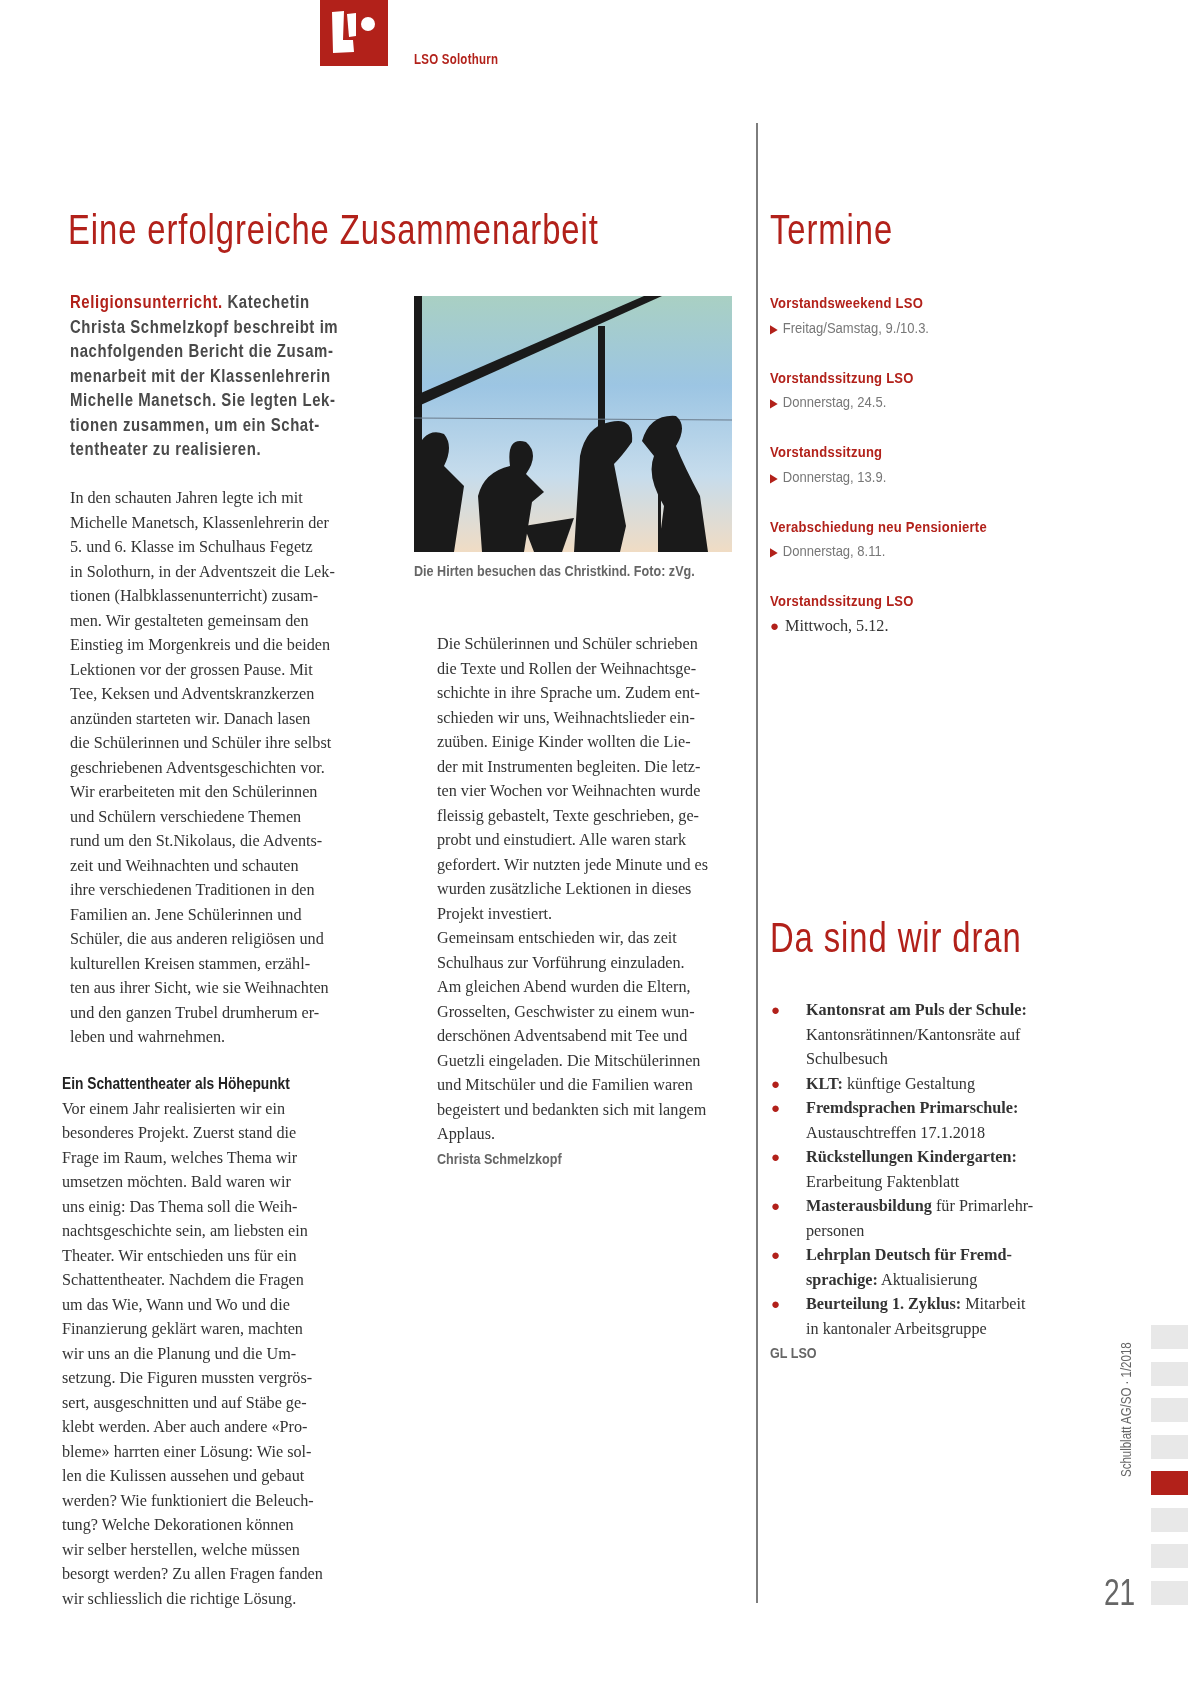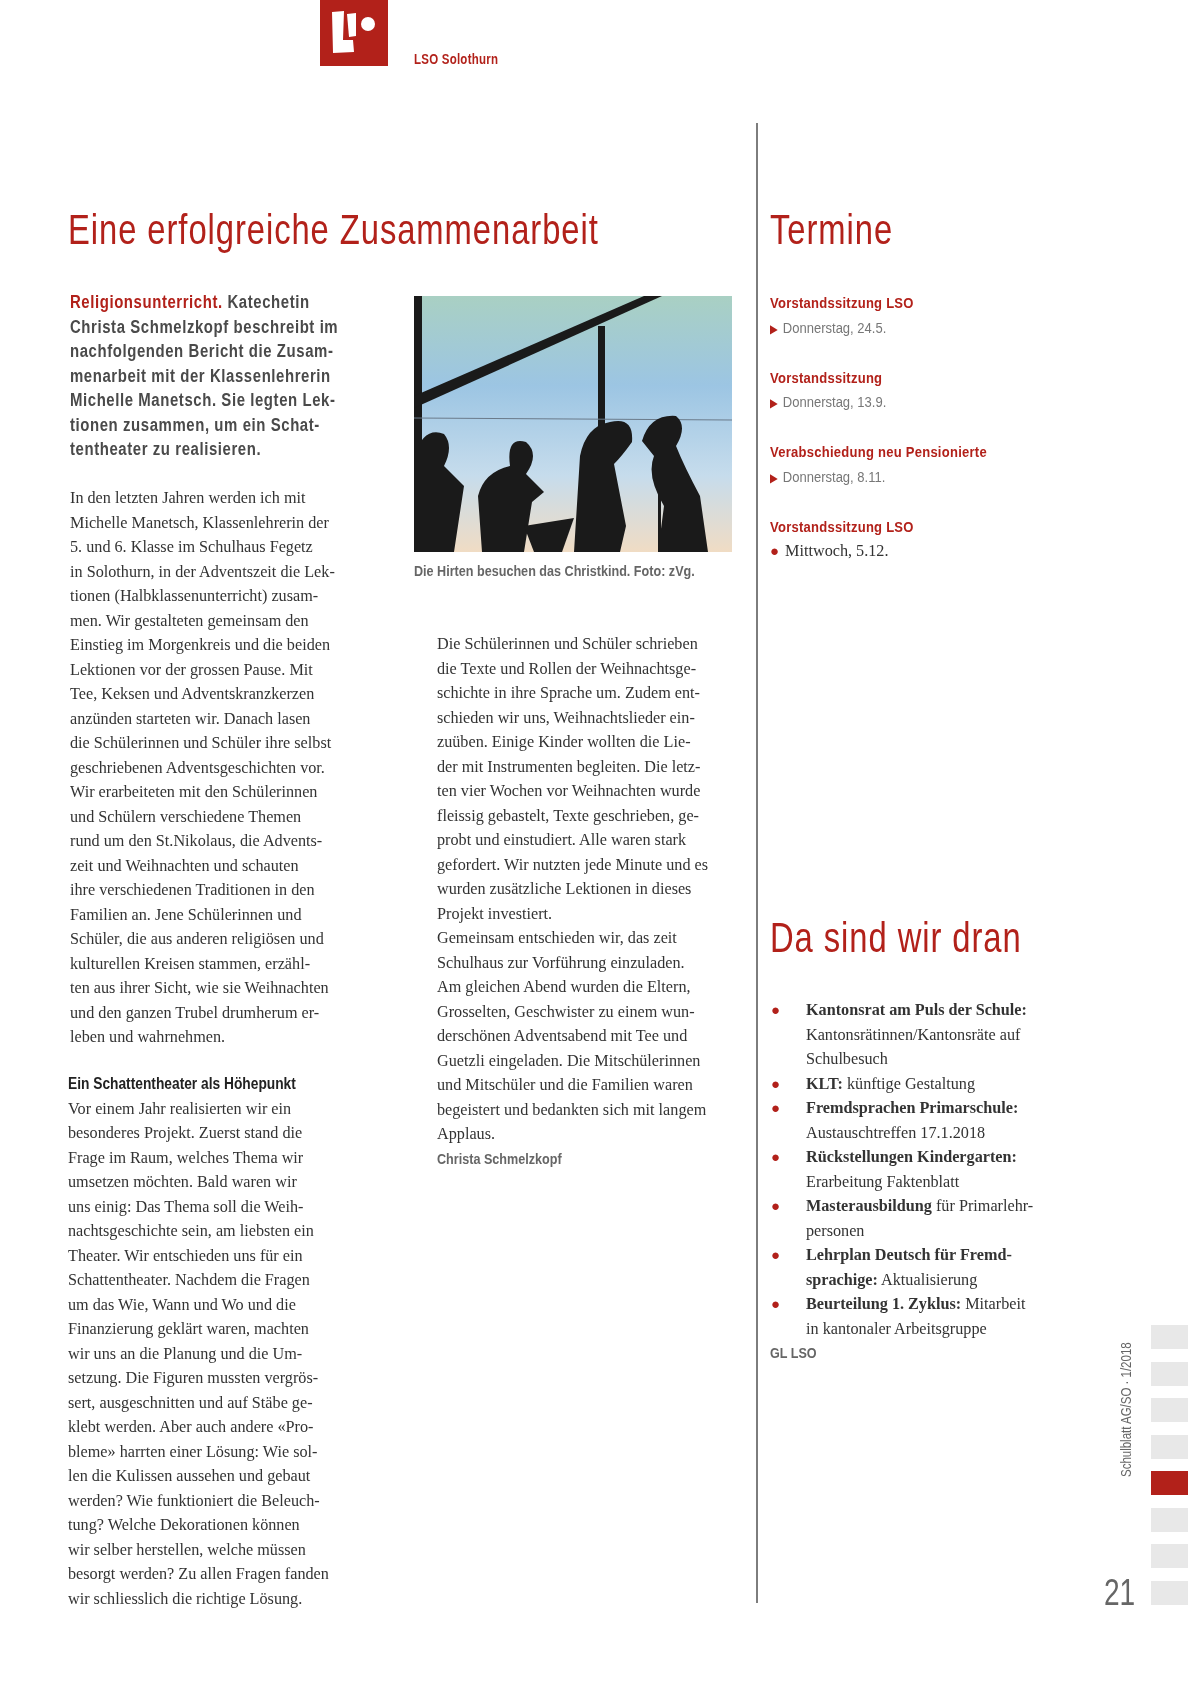--- a/index.html
+++ b/index.html
@@ -14,21 +14,21 @@
   .h-termine { left: 770px; top: 206px; font-size: 42px; letter-spacing: 1.2px; transform: scaleX(0.78); }
   .h-dran { left: 770px; top: 914px; font-size: 42px; letter-spacing: 1.2px; transform: scaleX(0.78); }
 
   .lead { position: absolute; left: 70px; top: 290px; width: 400px; font-family: "Liberation Sans", sans-serif; font-size: 18px; font-weight: bold; line-height: 24.5px; color: #4a4a4a; transform: scaleX(0.83); transform-origin: left top; letter-spacing: 0.7px; }
   .lead .kicker { color: #b2211a; }
   .lead div { white-space: nowrap; }
 
   .body-col { position: absolute; font-size: 16.2px; line-height: 24.5px; color: #333; }
   .body-col div { white-space: nowrap; }
   .col1a { left: 70px; top: 486px; }
-  .col1b { left: 68px; top: 1072px; }
+  .col1b { left: 62px; top: 1072px; }
   .subhead { font-family: "Liberation Sans", sans-serif; font-weight: bold; font-size: 16px; color: #222; transform: scaleX(0.86); transform-origin: left top; white-space: nowrap; }
   .col2 { left: 437px; top: 632px; }
   .byline { font-family: "Liberation Sans", sans-serif; font-weight: bold; font-size: 15px; color: #666; transform: scaleX(0.84); transform-origin: left top; white-space: nowrap; }
 
   .photo { position: absolute; left: 414px; top: 296px; width: 318px; height: 256px; overflow: hidden; }
   .caption { position: absolute; left: 414px; top: 562px; font-family: "Liberation Sans", sans-serif; font-size: 15px; font-weight: bold; color: #666; transform: scaleX(0.84); transform-origin: left top; white-space: nowrap; }
 
   .termine { position: absolute; left: 770px; top: 291px; width: 330px; }
   .termin { margin-bottom: 24.5px; }
   .termin-title { font-family: "Liberation Sans", sans-serif; font-size: 15.5px; font-weight: bold; color: #b2211a; line-height: 24.5px; transform: scaleX(0.84); transform-origin: left top; white-space: nowrap; letter-spacing: 0.3px; }
@@ -69,21 +69,21 @@
   <div><span class="kicker">Religionsunterricht.</span><span> Katechetin</span></div>
   <div>Christa Schmelzkopf beschreibt im</div>
   <div>nachfolgenden Bericht die Zusam-</div>
   <div>menarbeit mit der Klassenlehrerin</div>
   <div>Michelle Manetsch. Sie legten Lek-</div>
   <div>tionen zusammen, um ein Schat-</div>
   <div>tentheater zu realisieren.</div>
 </div>
 
 <div class="body-col col1a" id="col1a">
-    <div>In den letzten Jahren werden ich mit</div>
+    <div>In den schauten Jahren legte ich mit</div>
     <div>Michelle Manetsch, Klassenlehrerin der</div>
     <div>5. und 6. Klasse im Schulhaus Fegetz</div>
     <div>in Solothurn, in der Adventszeit die Lek-</div>
     <div>tionen (Halbklassenunterricht)  zusam-</div>
     <div>men. Wir gestalteten gemeinsam den</div>
     <div>Einstieg im Morgenkreis und die beiden</div>
     <div>Lektionen vor der grossen Pause. Mit</div>
     <div>Tee, Keksen und Adventskranzkerzen</div>
     <div>anzünden starteten wir. Danach lasen</div>
     <div>die Schülerinnen und Schüler ihre selbst</div>
@@ -177,20 +177,24 @@
       <div>und Mitschüler und die Familien waren</div>
       <div>begeistert und bedankten sich mit langem</div>
       <div>Applaus.</div>
     </div>
   <div class="byline">Christa Schmelzkopf</div>
 </div>
 
 <h2 class="headline h-termine">Termine</h2>
 <div class="termine" id="termine">
     <div class="termin">
+      <div class="termin-title">Vorstandsweekend LSO</div>
+      <div class="termin-date"><span class="tri">▶</span><span>Freitag/Samstag, 9./10.3.</span></div>
+    </div>
+    <div class="termin">
       <div class="termin-title">Vorstandssitzung LSO</div>
       <div class="termin-date"><span class="tri">▶</span><span>Donnerstag, 24.5.</span></div>
     </div>
     <div class="termin">
       <div class="termin-title">Vorstandssitzung</div>
       <div class="termin-date"><span class="tri">▶</span><span>Donnerstag, 13.9.</span></div>
     </div>
     <div class="termin">
       <div class="termin-title">Verabschiedung neu Pensionierte</div>
       <div class="termin-date"><span class="tri">▶</span><span>Donnerstag, 8.11.</span></div>

